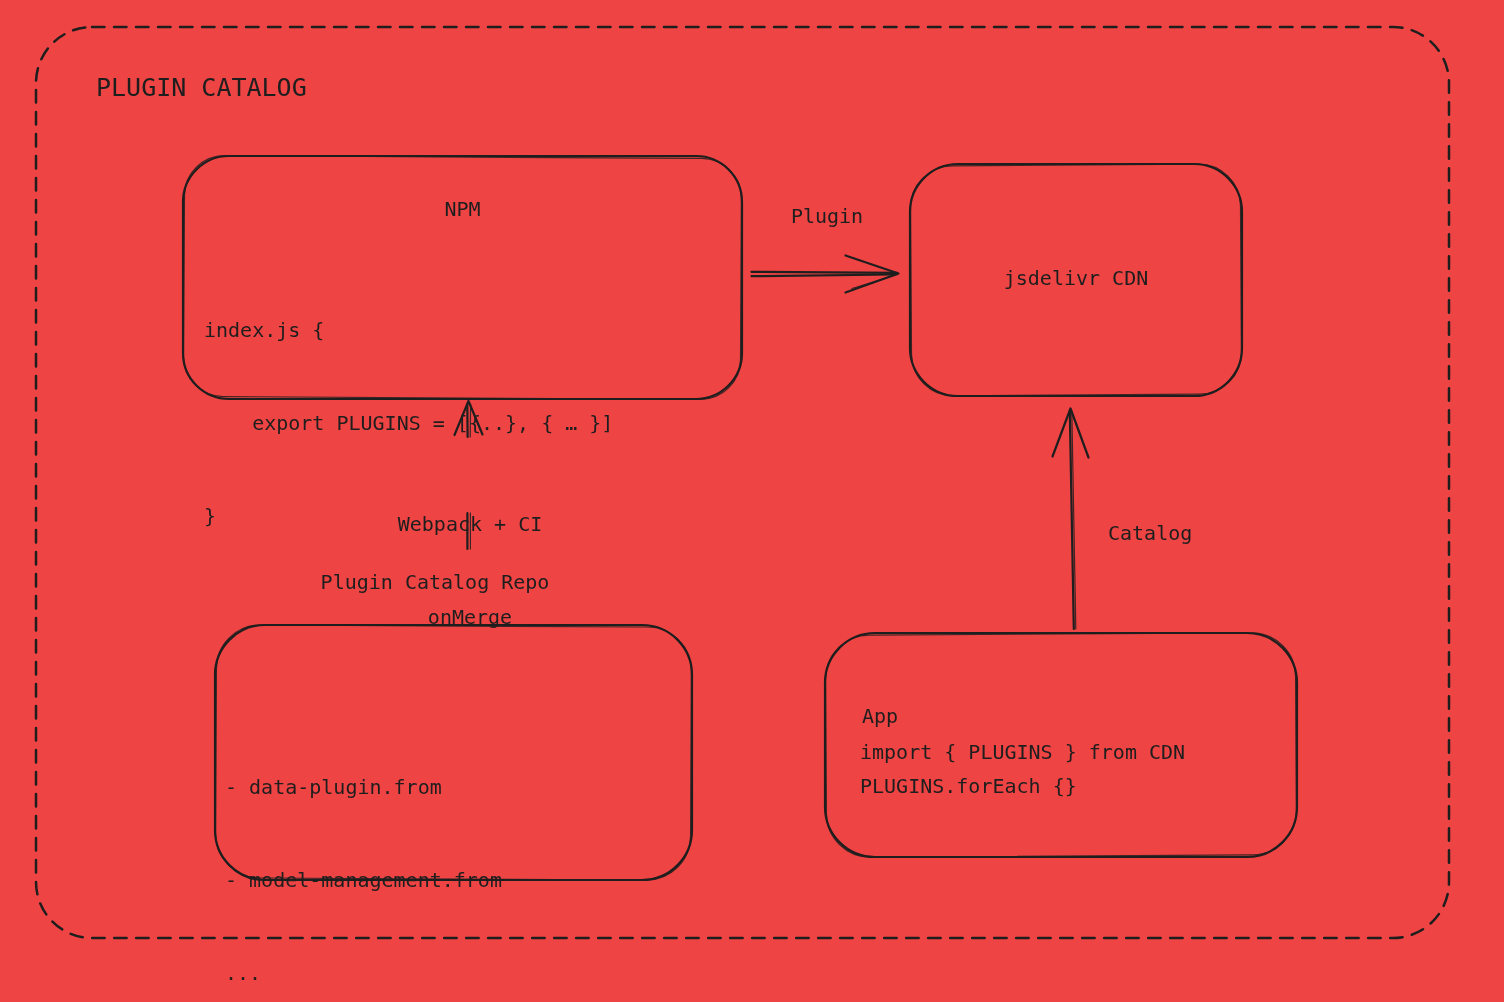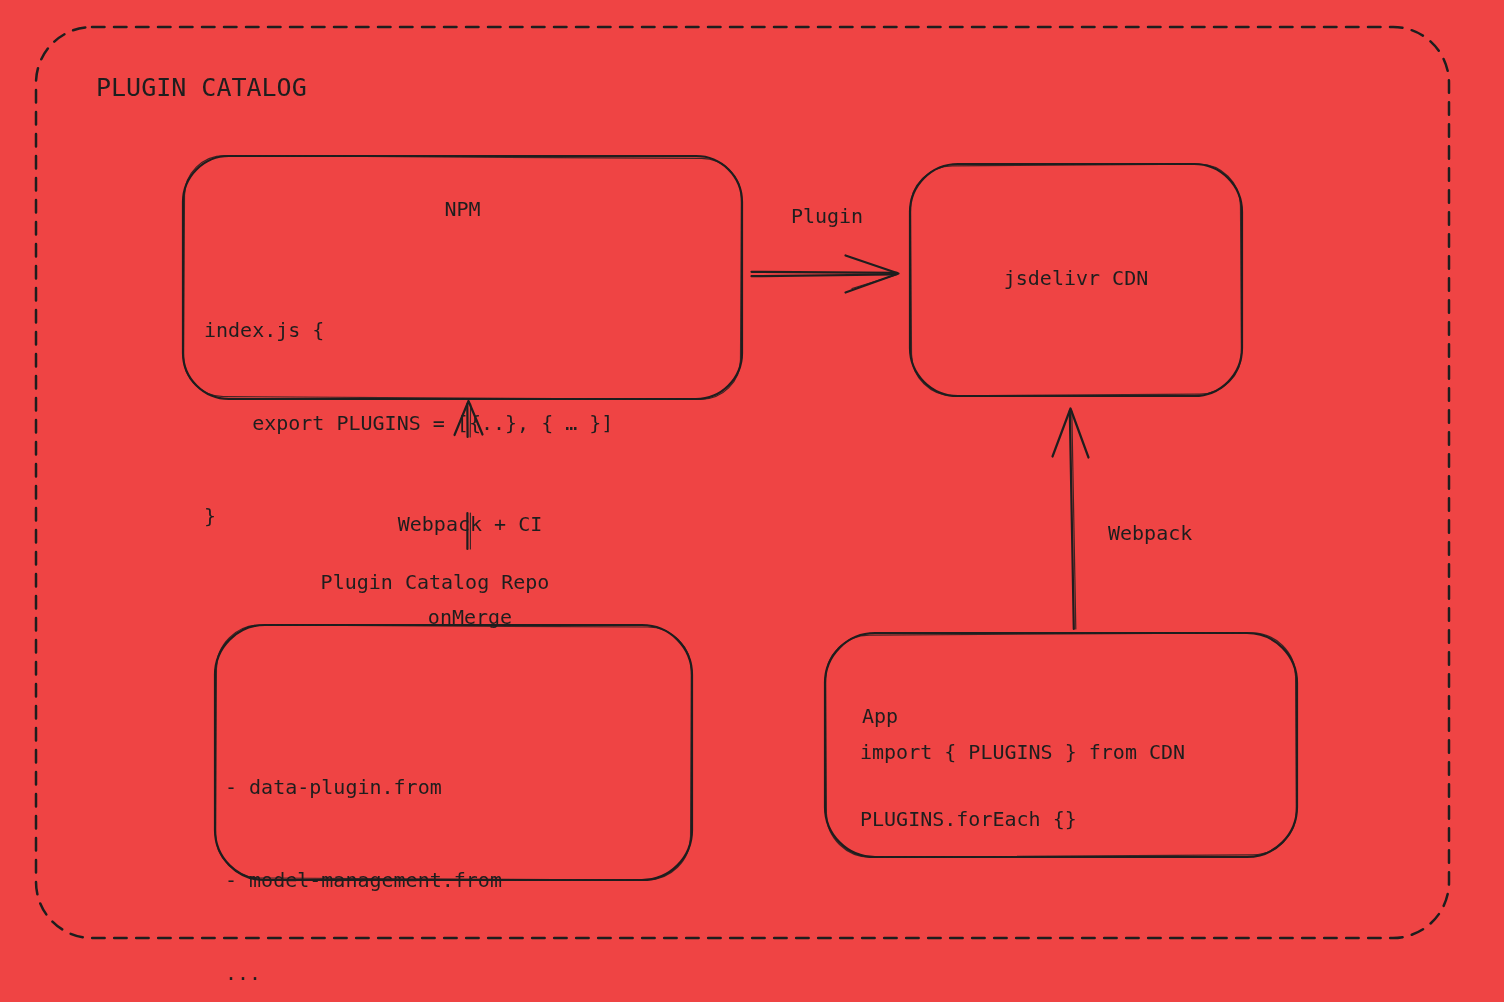--- a/index.html
+++ b/index.html
@@ -24,21 +24,21 @@
   #frame-title   {left:96px;  top:74px;  font-size:25px;}
   #npm-title     {left:183px; top:195px; width:559px;}
   #npm-code      {left:204px; top:253px;}
   #cache-label   {left:752px; top:202px; width:150px;}
   #cdn-label     {left:910px; top:264px; width:332px;}
   #build-label   {left:320px; top:447px; width:300px;}
   #repo-heading  {left:285px; top:568px; width:300px;text-align:center;}
   #repo-items    {left:225px; top:710px;}
   #app-title     {left:862px; top:682px;margin-top:20px;}
   #app-line1     {left:860px; top:738px;text-align:right;}
-  #app-line2     {left:860px; top:805px;}
+  #app-line2     {left:860px; top:772px;}
   #import-label  {left:1108px;top:519px;}
   .stroke{stroke:#1e1e1e;fill:none;stroke-linecap:round;stroke-linejoin:round;}
   .main{stroke-width:2.2;}
   .echo{stroke-width:1.2;opacity:.85;}
 </style>
 </head>
 <body>
 
 <div id="canvas">
 
@@ -102,15 +102,15 @@
   <div class="txt multiline" id="repo-items">
     <div>- data-plugin.from</div>
     <div>- model-management.from</div>
     <div>...</div>
   </div>
 
   <div class="txt" id="app-title">App</div>
   <div class="txt" id="app-line1">import { PLUGINS } from CDN</div>
   <div class="txt" id="app-line2">PLUGINS.forEach {}</div>
 
-  <div class="txt" id="import-label">Webpack</div>
+  <div class="txt" id="import-label">Catalog</div>
 
 </div>
 
 </body></html>

